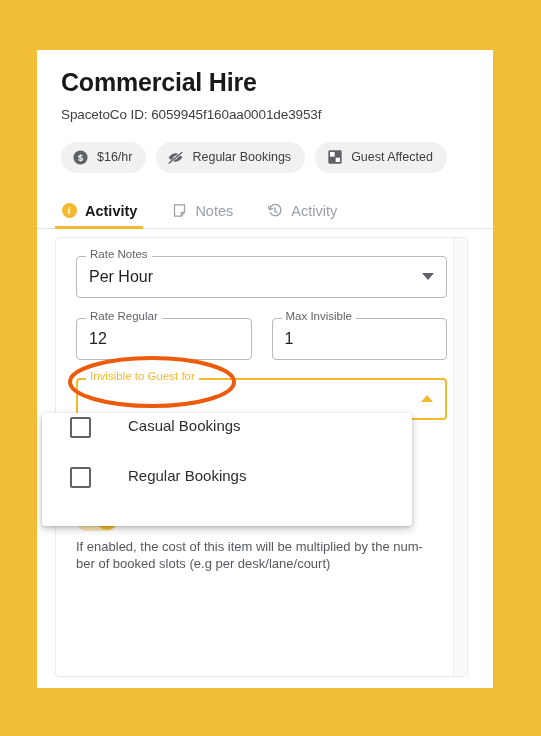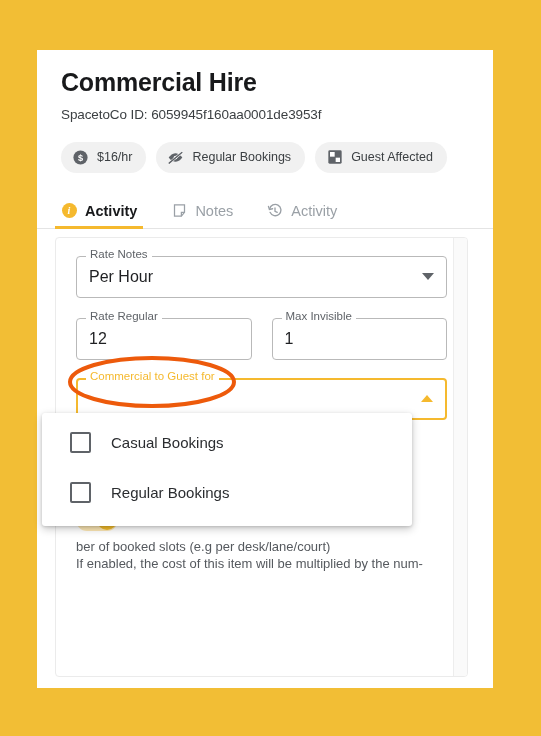--- a/index.html
+++ b/index.html
@@ -271,22 +271,22 @@
     height: 113px;
     background: #ffffff;
     border-radius: 3px;
     box-shadow: 0 3px 9px rgba(0,0,0,0.22), 0 1px 3px rgba(0,0,0,0.14);
     z-index: 30;
     padding-top: 4px;
     box-sizing: border-box;
   }
   .dd-option {
     display: flex;
-    align-items: center;
-    gap: 20px;
+    align-items: flex-start;
+    gap: 37px;
     height: 50px;
     padding: 0 28px;
     cursor: pointer;
   }
   .checkbox {
     width: 17px;
     height: 17px;
     border: 2px solid #5f6368;
     border-radius: 2px;
     flex: 0 0 auto;
@@ -415,37 +415,37 @@
             </div>
             <span class="field-label">Max Invisible</span>
           </div>
         </div>
 
         <div class="field active">
           <div class="field-box">
             <span class="field-value"></span>
             <span class="caret-up"></span>
           </div>
-          <span class="field-label">Commercial to Guest for</span>
+          <span class="field-label">Invisible to Guest for</span>
         </div>
 
         <div class="helper-block">
           <p class="helper">This item/charge will be made compulsory for all book-</p>
           <p class="helper">ings. Enable 'Charge Times' below to further define</p>
           <p class="helper">WHEN this item/charge is made compulsory</p>
         </div>
 
         <div class="toggle-row">
           <div class="switch">
             <div class="knob"></div>
           </div>
           <span class="toggle-label">Is Slot Affected</span>
         </div>
+        <p class="helper">If enabled, the cost of this item will be multiplied by the num-</p>
         <p class="helper">ber of booked slots (e.g per desk/lane/court)</p>
-        <p class="helper">If enabled, the cost of this item will be multiplied by the num-</p>
 
       </div>
     </div>
   </div>
 
 </div>
 
 <div class="dropdown-panel">
   <div class="dd-option">
     <span class="checkbox"></span>

